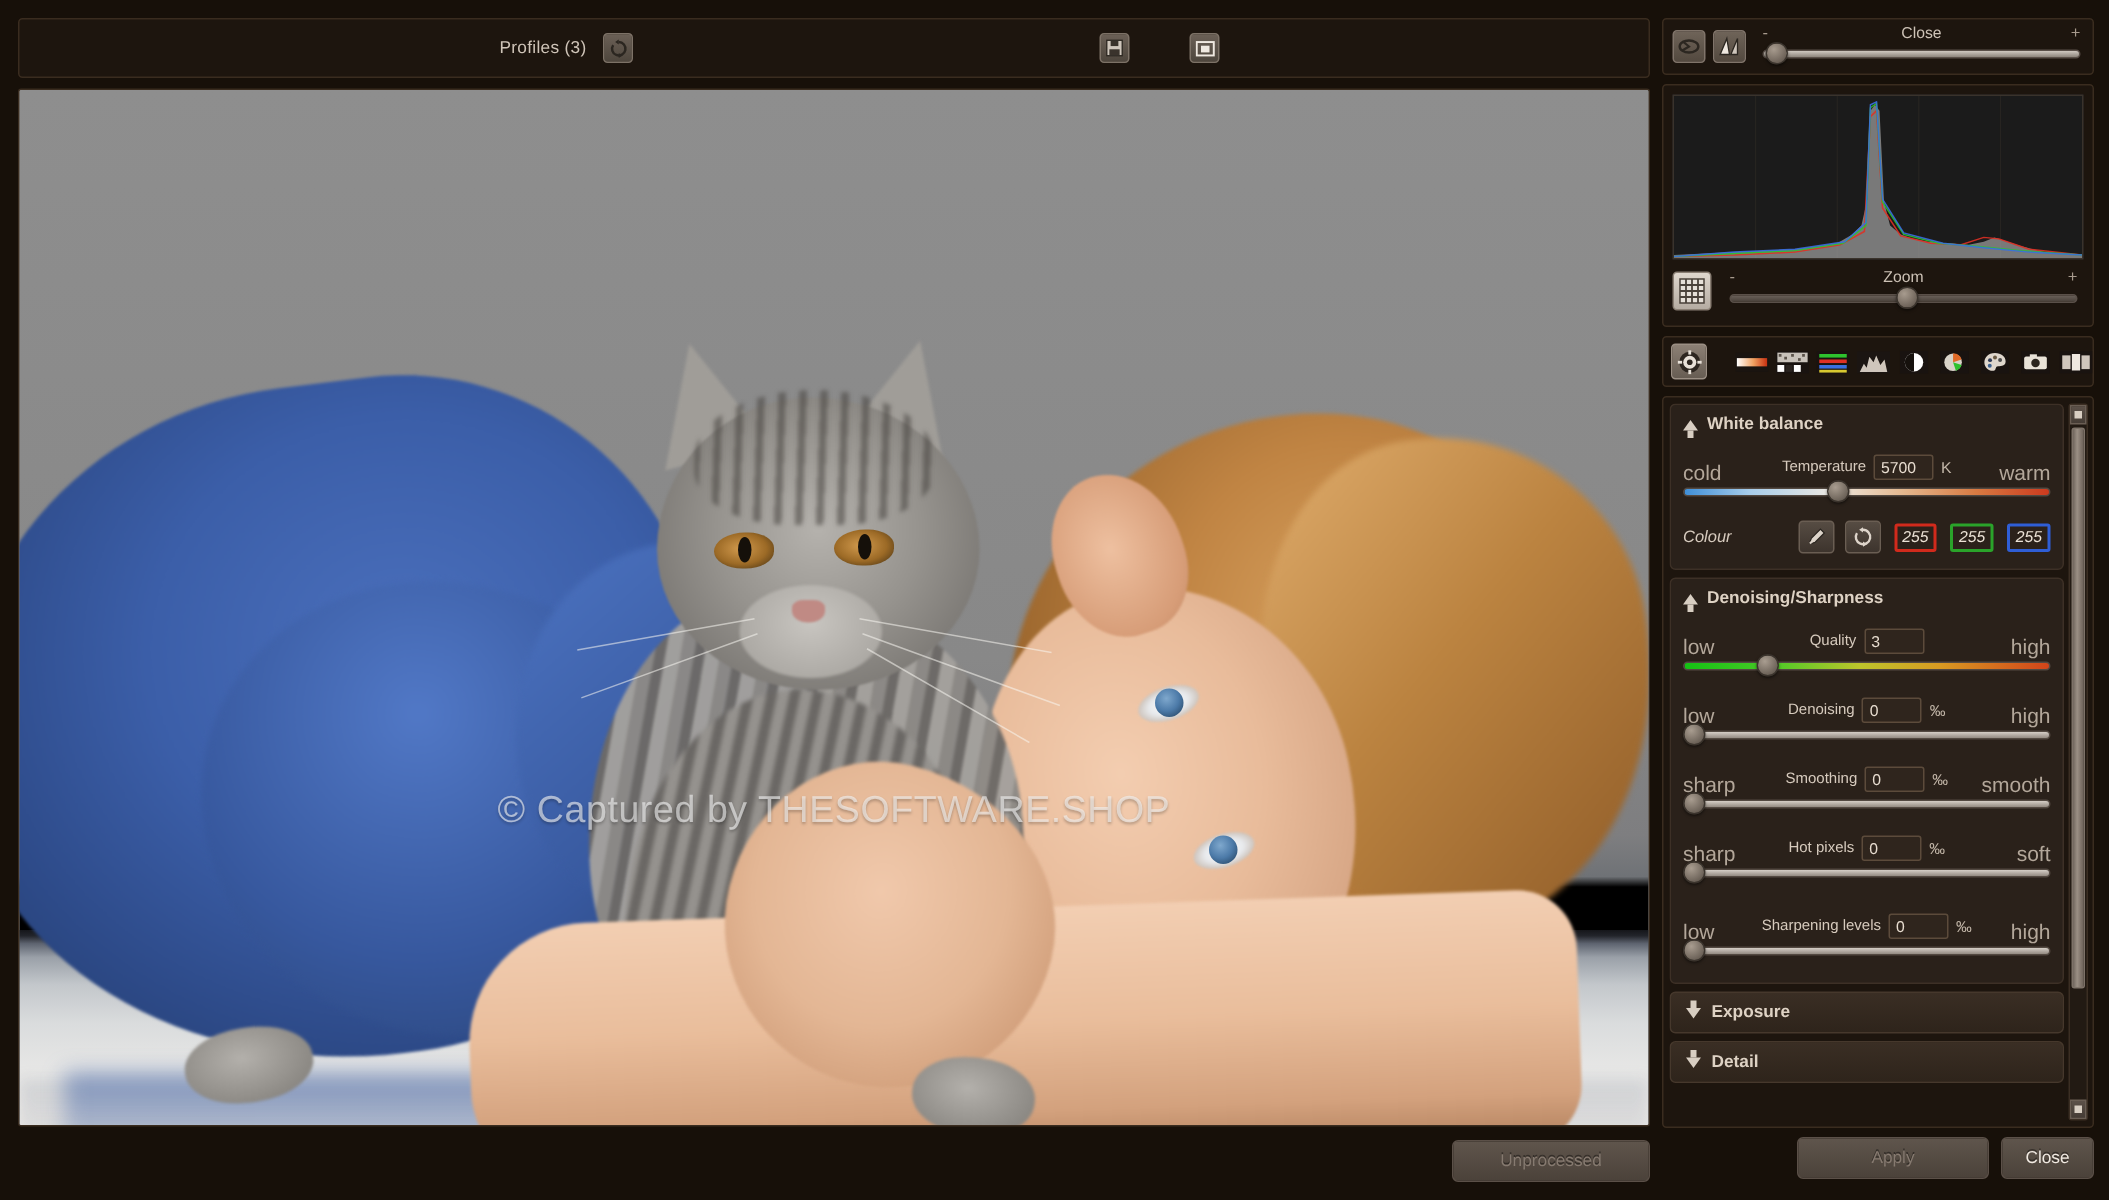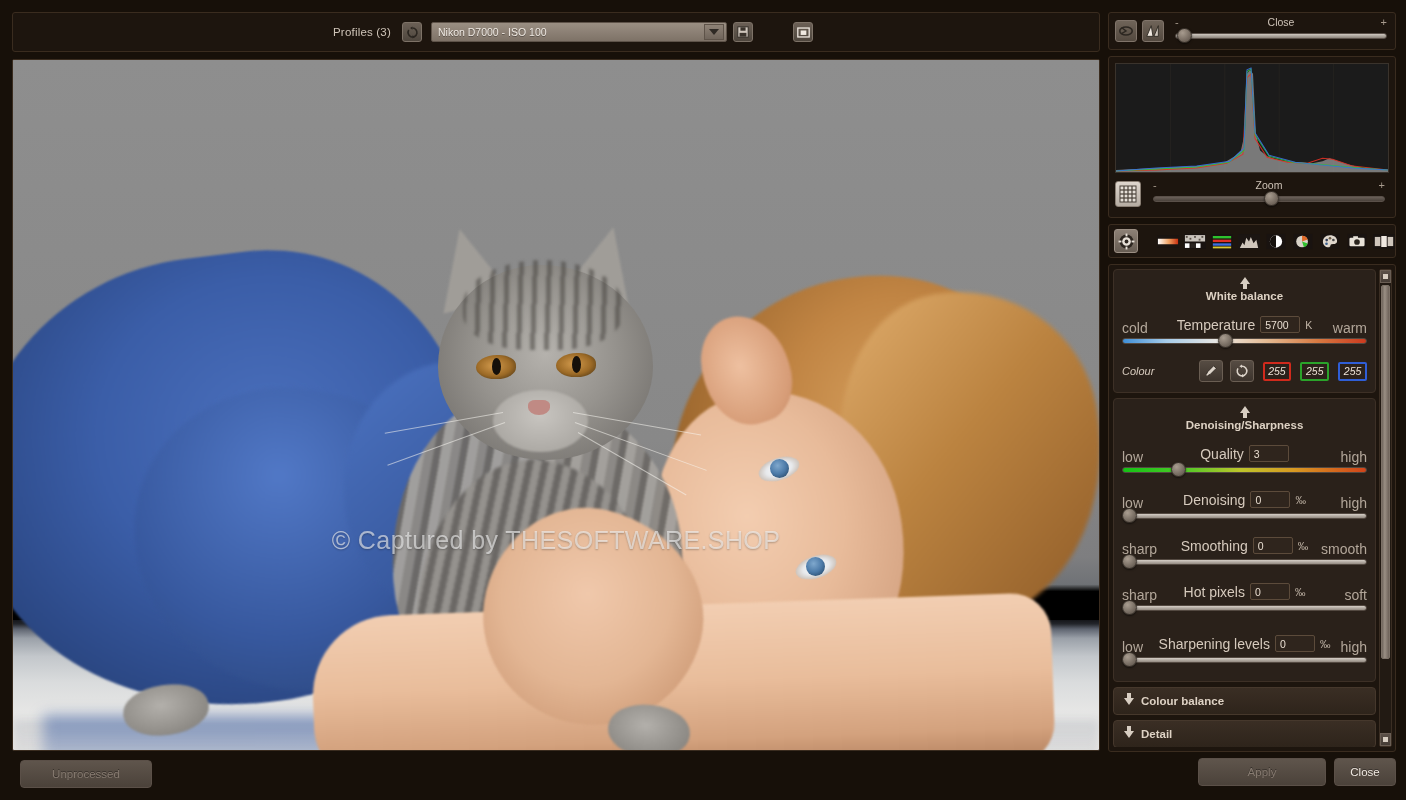--- a/index.html
+++ b/index.html
@@ -335,21 +335,21 @@
     text-align: center;
     font-size: 25px;
     color: rgba(244,244,244,.62);
     letter-spacing: .4px;
     text-shadow: 0 1px 2px rgba(0,0,0,.25);
     pointer-events: none;
     white-space: nowrap;
   }
 
   
-  .bottom-left { height: 32px; display: flex; align-items: center; }
+  .bottom-left { height: 32px; display: flex; align-items: center; justify-content: flex-end; }
   .btn {
     height: 28px;
     border-radius: 4px;
     border: 1px solid #5b5048;
     background: linear-gradient(#5f554c, #4b423a);
     color: #ded6cd;
     font-size: 11.5px;
     display: flex; align-items: center; justify-content: center;
     cursor: pointer;
     text-shadow: 0 -1px 0 rgba(0,0,0,.4);
@@ -478,21 +478,20 @@
     border: 1px solid #3d3026;
     border-radius: 4px;
     padding: 6px 8px 10px;
   }
   .section-head {
     display: flex; align-items: center; gap: 6px;
     font-size: 11.5px; font-weight: bold;
     color: #ded2c4;
     padding: 1px 0 4px;
     cursor: pointer;
-    flex-direction: column;
   }
   .arrow-up, .arrow-down {
     width: 0; height: 0;
     border-left: 5px solid transparent;
     border-right: 5px solid transparent;
     flex: none;
     position: relative;
   }
   .arrow-up { border-bottom: 7px solid #d8cec2; }
   .arrow-down { border-top: 7px solid #d8cec2; }
@@ -521,21 +520,21 @@
   .sr-left, .sr-right {
     position: absolute; top: 10px;
     font-size: 14px; color: #b3a79a;
   }
   .sr-left { left: 0; }
   .sr-right { right: 0; }
   .sr-center {
     position: absolute; top: 6px; left: 0; right: 0;
     display: flex; align-items: center; justify-content: center; gap: 5px;
   }
-  .sr-label { font-size: 14px; color: #d6cabd; }
+  .sr-label { font-size: 10px; color: #d6cabd; }
   .numbox {
     background: #2f251d;
     border: 1px solid #5c4b3b;
     border-radius: 2px;
     min-width: 40px; height: 17px;
     font-size: 10.5px; color: #e8ddd0;
     display: flex; align-items: center;
     padding: 0 4px;
   }
   .permil { font-size: 10.5px; color: #c2b6a8; }
@@ -629,26 +628,20 @@
       <span class="profiles-label">Profiles (3)</span>
 
       <div class="icon-btn refresh-btn">
         <svg width="13" height="13" viewBox="0 0 16 16">
           <path d="M8 2.5 A5.5 5.5 0 1 1 3.4 5" fill="none" stroke="#2b2620" stroke-width="2"></path>
           <path d="M8 0.5 L8 4.5 L5 2.5 Z" fill="#2b2620"></path>
           <path d="M8 15.5 L8 11.5 L11 13.5 Z" fill="#2b2620"></path>
         </svg>
       </div>
 
-      <div class="profile-select">
-        <span class="val">Nikon D7000 - ISO 100</span>
-        <span class="sel-arrow">
-            <i></i>
-          </span>
-      </div>
 
       <div class="icon-btn save-btn">
         <svg width="12" height="12" viewBox="0 0 14 14">
           <rect x="1" y="1" width="12" height="12" fill="#cfc6bc" stroke="#2b2620"></rect>
           <rect x="4" y="1.5" width="6" height="4" fill="#3a332c"></rect>
           <rect x="3" y="8" width="8" height="4.5" fill="#3a332c"></rect>
         </svg>
       </div>
 
       <div class="icon-btn crop-btn">
@@ -974,29 +967,25 @@
               <span class="permil">‰</span>
             </div>
             <span class="sr-right">high</span>
             <div class="sr-track"></div>
             <div class="sr-knob" style="left:0%"></div>
           </div>
         </div>
 
         <div class="collapsed">
           <span class="arrow-down"></span>
-          <span>Colour balance</span>
+          <span>Exposure</span>
         </div>
         <div class="collapsed">
           <span class="arrow-down"></span>
           <span>Detail</span>
-        </div>
-        <div class="collapsed">
-          <span class="arrow-down"></span>
-          <span>Exposure</span>
         </div>
 
       </div>
 
       <div class="vscroll">
         <div class="vs-arrow">
             <i></i>
           </div>
         <div class="vs-thumb"></div>
         <div class="vs-space" style="height:72px"></div>

